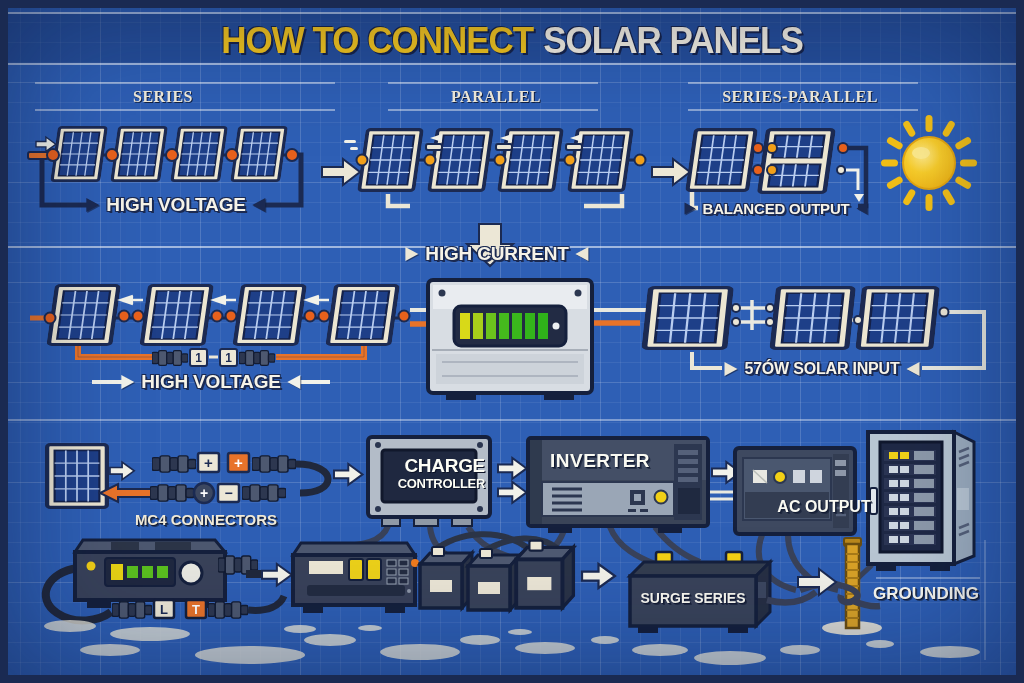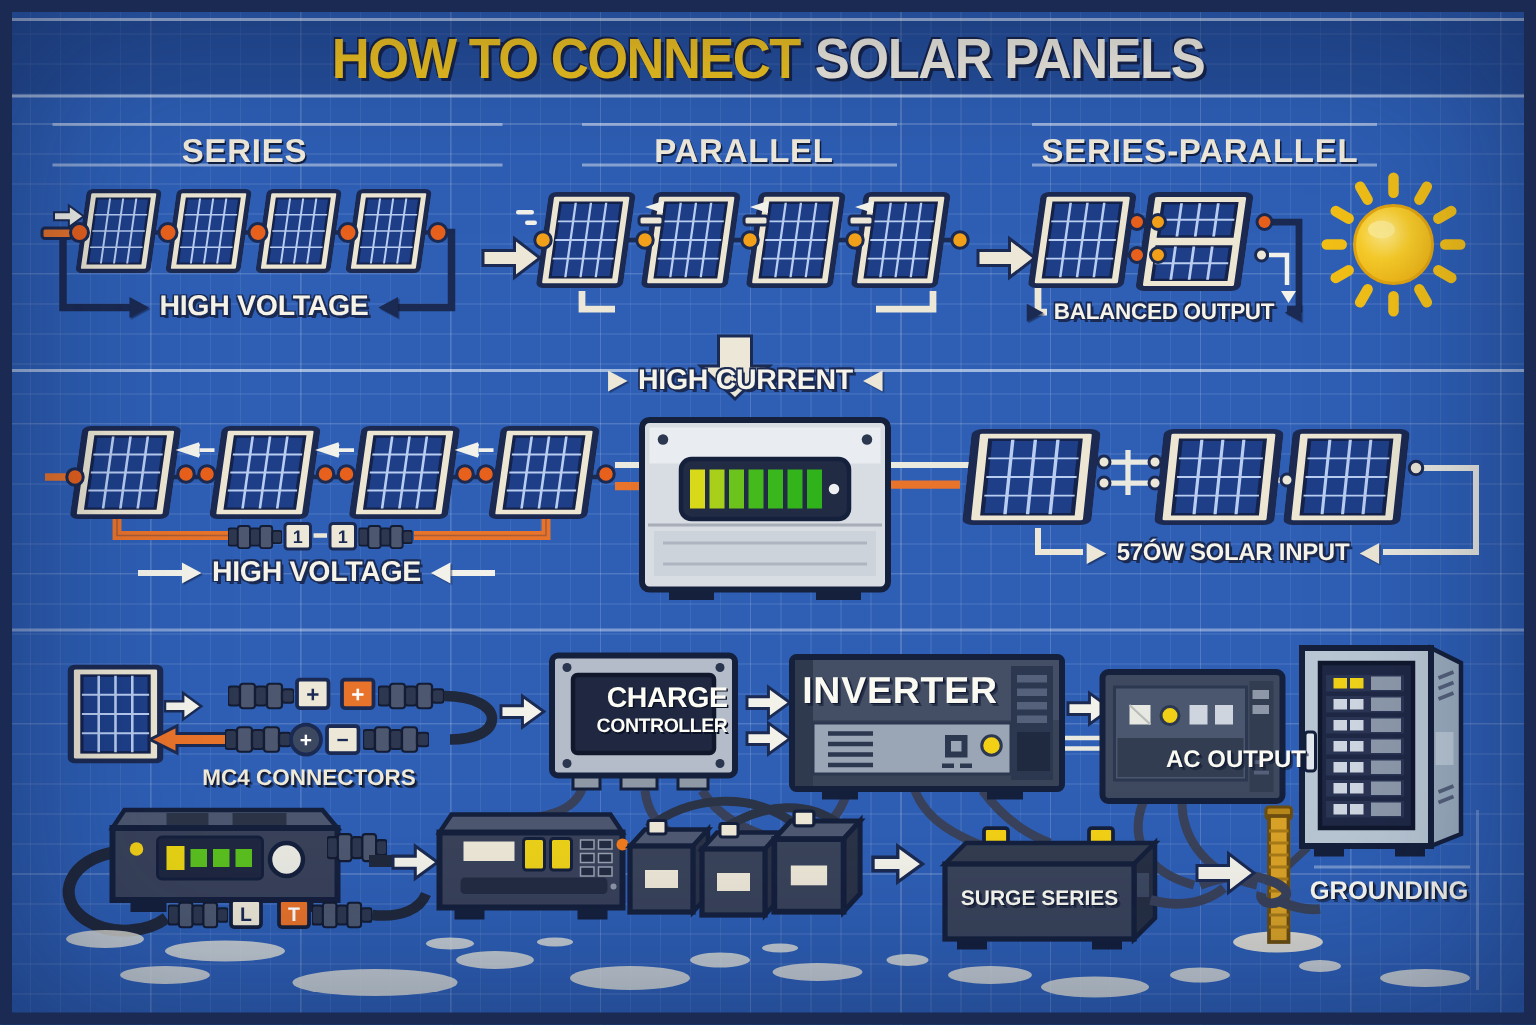--- a/index.html
+++ b/index.html
@@ -14,22 +14,22 @@
   .frame{position:absolute;inset:0;border:8px solid #1a2a52;z-index:60;pointer-events:none;}
   .vignette{position:absolute;inset:0;box-shadow:inset 0 0 130px rgba(8,18,48,.5);z-index:55;pointer-events:none;}
   svg{position:absolute;left:0;top:0;z-index:5;}
   .line{position:absolute;background:rgba(255,255,255,.55);z-index:4;}
   .banner{position:absolute;left:8px;top:14px;width:1008px;height:49px;background:rgba(18,40,92,.30);z-index:3;}
   .title{position:absolute;left:0;top:20px;width:100%;text-align:center;z-index:10;
     font-weight:700;font-size:35px;letter-spacing:-1px;transform:scale(1,1.08);
     text-shadow:2px 2px 0 #16234a, -1px -1px 0 #16234a;white-space:nowrap;}
   .title .t1{color:#f2c41d;margin-right:10px;}
   .title .t2{color:#f3efe2;}
-  .hdr{position:absolute;transform:translateX(-50%);z-index:10;font-weight:700;font-size:22px;
-    color:#f1ecdc;letter-spacing:.5px;text-shadow:1px 1px 0 rgba(10,20,45,.85);white-space:nowrap;}
+  .hdr{position:absolute;transform:translateX(-50%);z-index:10;font-weight:700;font-size:16px;
+    color:#f1ecdc;letter-spacing:.5px;text-shadow:1px 1px 0 rgba(10,20,45,.85);white-space:nowrap;font-family:Liberation Serif, serif;}
   .lbl{position:absolute;transform:translate(-50%,-50%);display:flex;align-items:center;gap:7px;z-index:10;
     font-weight:700;font-size:19px;color:#f6f3e8;white-space:nowrap;letter-spacing:-.2px;
     text-shadow:-1px -1px 0 #1b2a52,1px -1px 0 #1b2a52,-1px 1px 0 #1b2a52,1px 1px 0 #1b2a52,2px 2px 0 #1b2a52;}
   .lbl .tri{width:0;height:0;border-top:7px solid transparent;border-bottom:7px solid transparent;
     filter:drop-shadow(1px 1px 0 rgba(20,30,60,.6));}
   .lbl .tri.r{border-left:13px solid var(--c,#fff);}
   .lbl .tri.l{border-right:13px solid var(--c,#fff);}
   .lbl.small{font-size:15px;}
   .lbl.small .tri{border-top-width:6px;border-bottom-width:6px;}
   .lbl.small .tri.r{border-left-width:11px;}
@@ -577,20 +577,20 @@
     <span class="tri l"></span>
   </div>
 
   <div class="plain" style="left:206px;top:519px;font-size:15px;color:#f0ead8;">MC4 CONNECTORS</div>
 
   <div class="cc-text">
     <div class="l1">CHARGE</div>
     <div class="l2">CONTROLLER</div>
   </div>
 
-  <div class="plain" style="left:600px;top:461px;font-size:25px;letter-spacing:.5px;">INVERTER</div>
+  <div class="plain" style="left:600px;top:461px;font-size:19px;letter-spacing:.5px;">INVERTER</div>
   <div class="plain" style="left:824px;top:507px;font-size:16px;">AC OUTPUT</div>
   <div class="plain" style="left:693px;top:598px;font-size:14px;">SURGE SERIES</div>
   <div class="plain" style="left:926px;top:594px;font-size:17px;">GROUNDING</div>
 
   <div class="vignette"></div>
   <div class="frame"></div>
 </div>
 
 </body></html>

